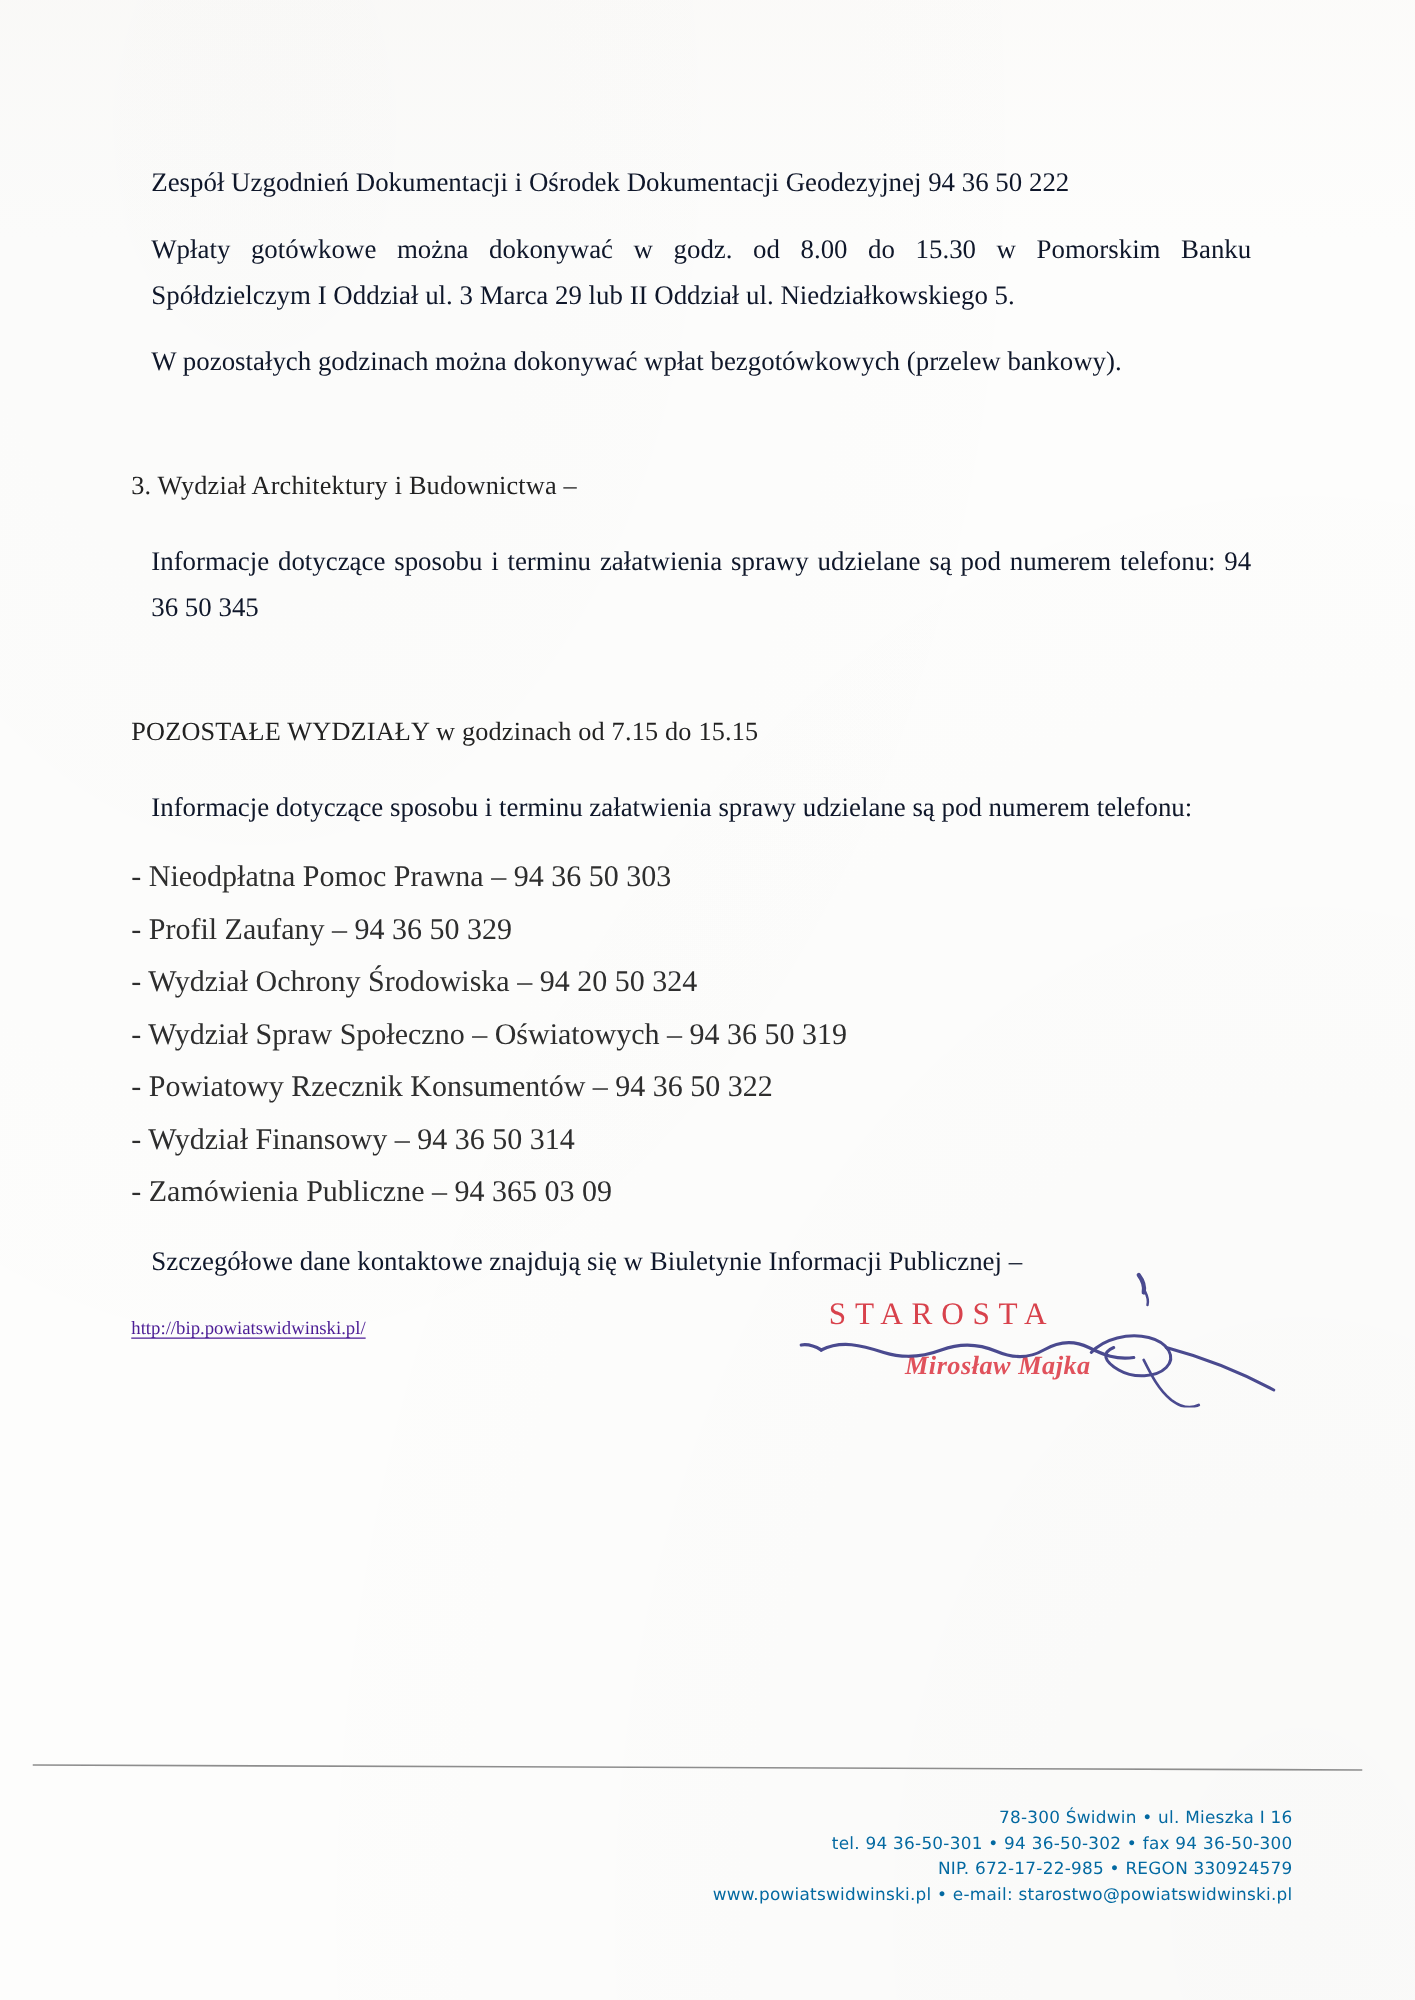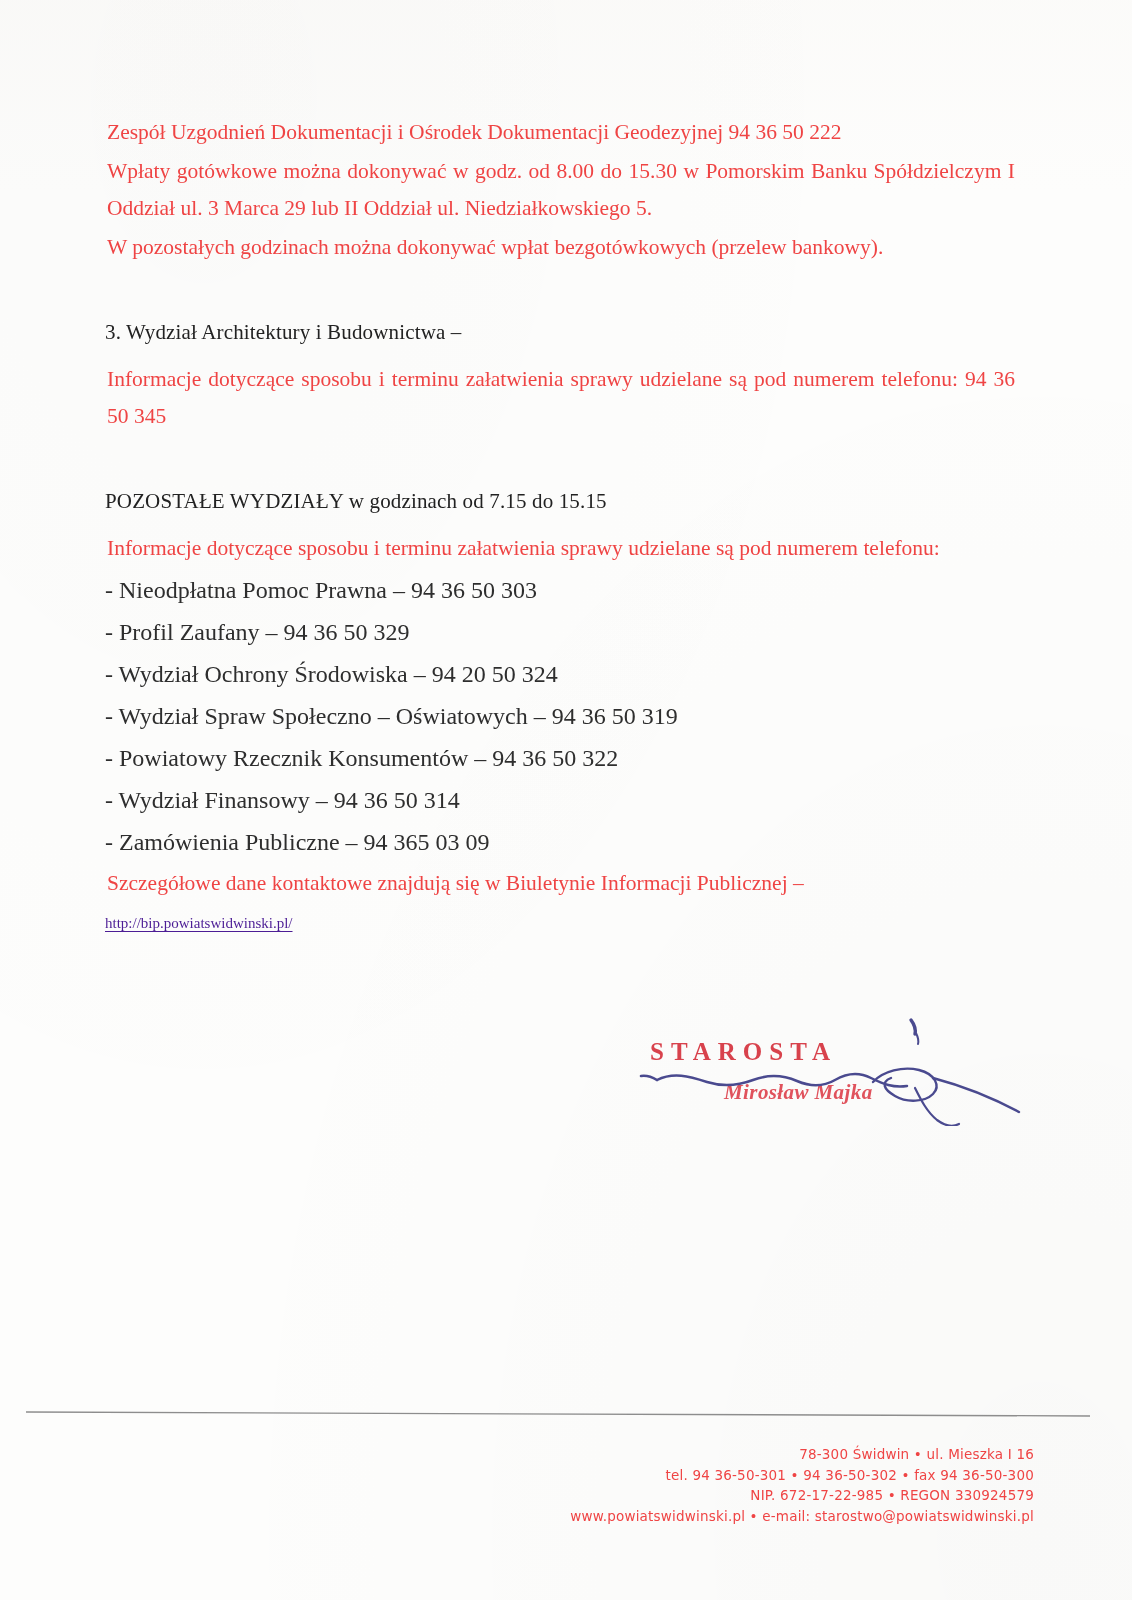--- a/index.html
+++ b/index.html
@@ -36,24 +36,24 @@
   }
 
   .content {
     position: absolute;
     left: 105px;
     top: 112px;
     width: 912px;
   }
 
   p, .line {
-    margin: 2px;
+    margin: 16px;
     font-size: 21.5px;
     line-height: 37px;
-    color: #ef4444;
+    color: #0f172a;
   }
 
   .para-justify {
     text-align: justify;
     text-align-last: left;
   }
 
   .block-intro { margin-bottom: 0; }
 
   .spacer-lg { height: 47px; }
@@ -87,24 +87,24 @@
   
   .signature-block {
     position: absolute;
     left: 650px;
     top: 1008px;
     width: 420px;
     height: 120px;
   }
   .stamp-title {
     position: absolute;
-    left: 0;
+    left: 13px;
     top: 30px;
     font-size: 25px;
-    font-weight: bold;
+    font-weight: normal;
     letter-spacing: 7px;
     color: #d8424c;
     font-family: "Liberation Serif", "DejaVu Serif", serif;
   }
   .stamp-name {
     position: absolute;
     left: 46px;
     top: 72px;
     font-size: 21px;
     font-style: italic;
@@ -132,21 +132,21 @@
     height: 6px;
   }
   .footer {
     position: absolute;
     right: 98px;
     top: 1444px;
     text-align: right;
     font-family: "DejaVu Sans", "Liberation Sans", sans-serif;
     font-size: 13.5px;
     line-height: 20.5px;
-    color: #ef4444;
+    color: #0369a1;
     letter-spacing: 0.2px;
   }
   .footer div { white-space: pre; }
 </style>
 </head>
 <body>
 
 <div class="page">
   <div class="scan-noise"></div>
 

